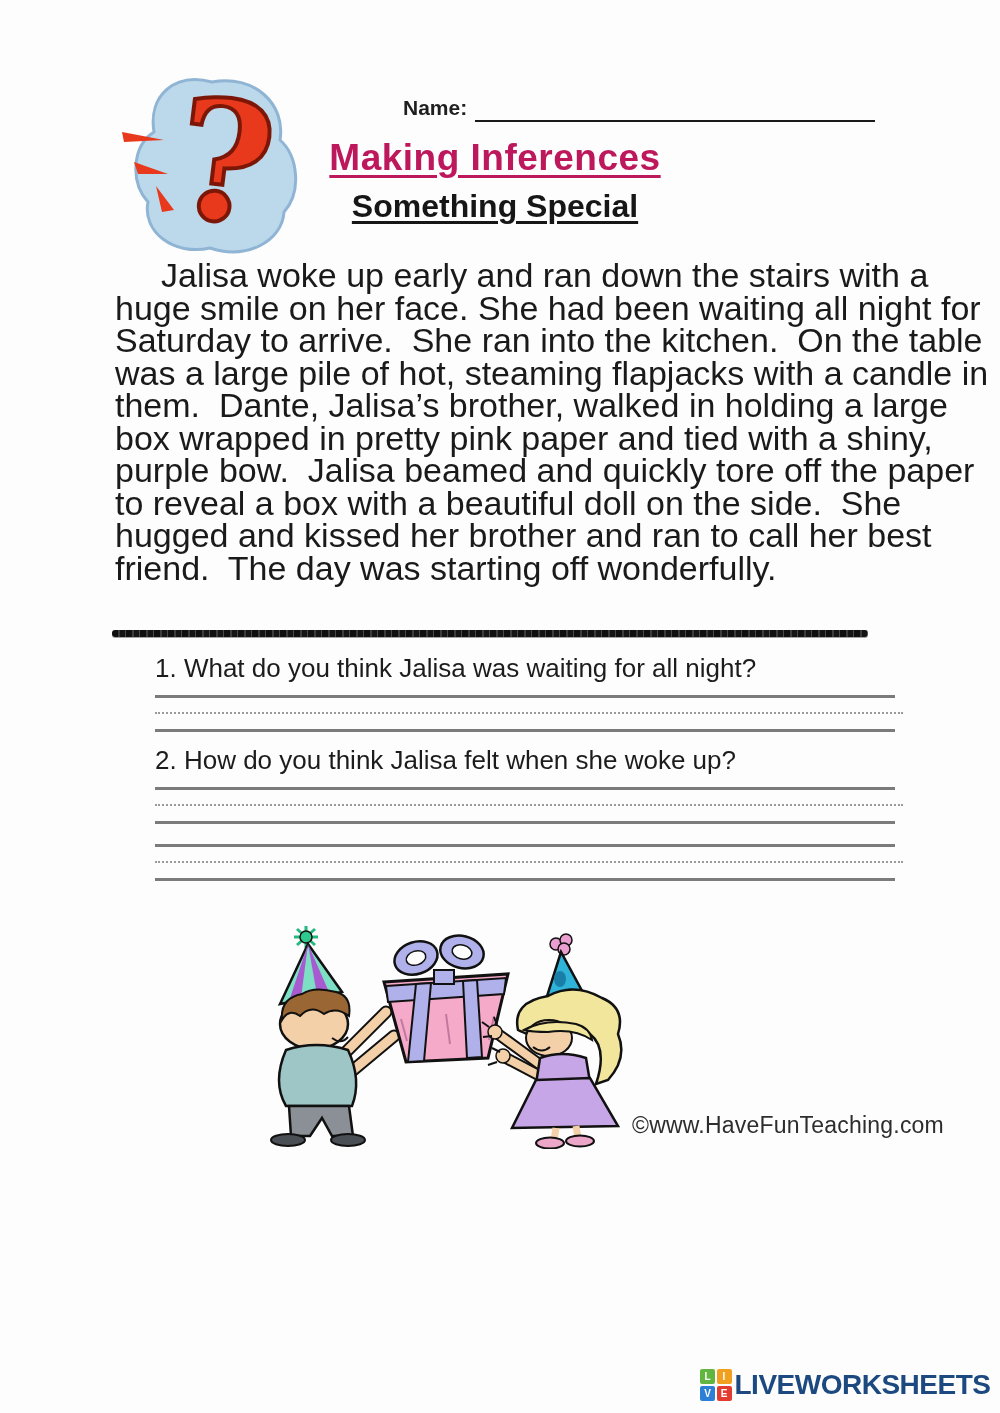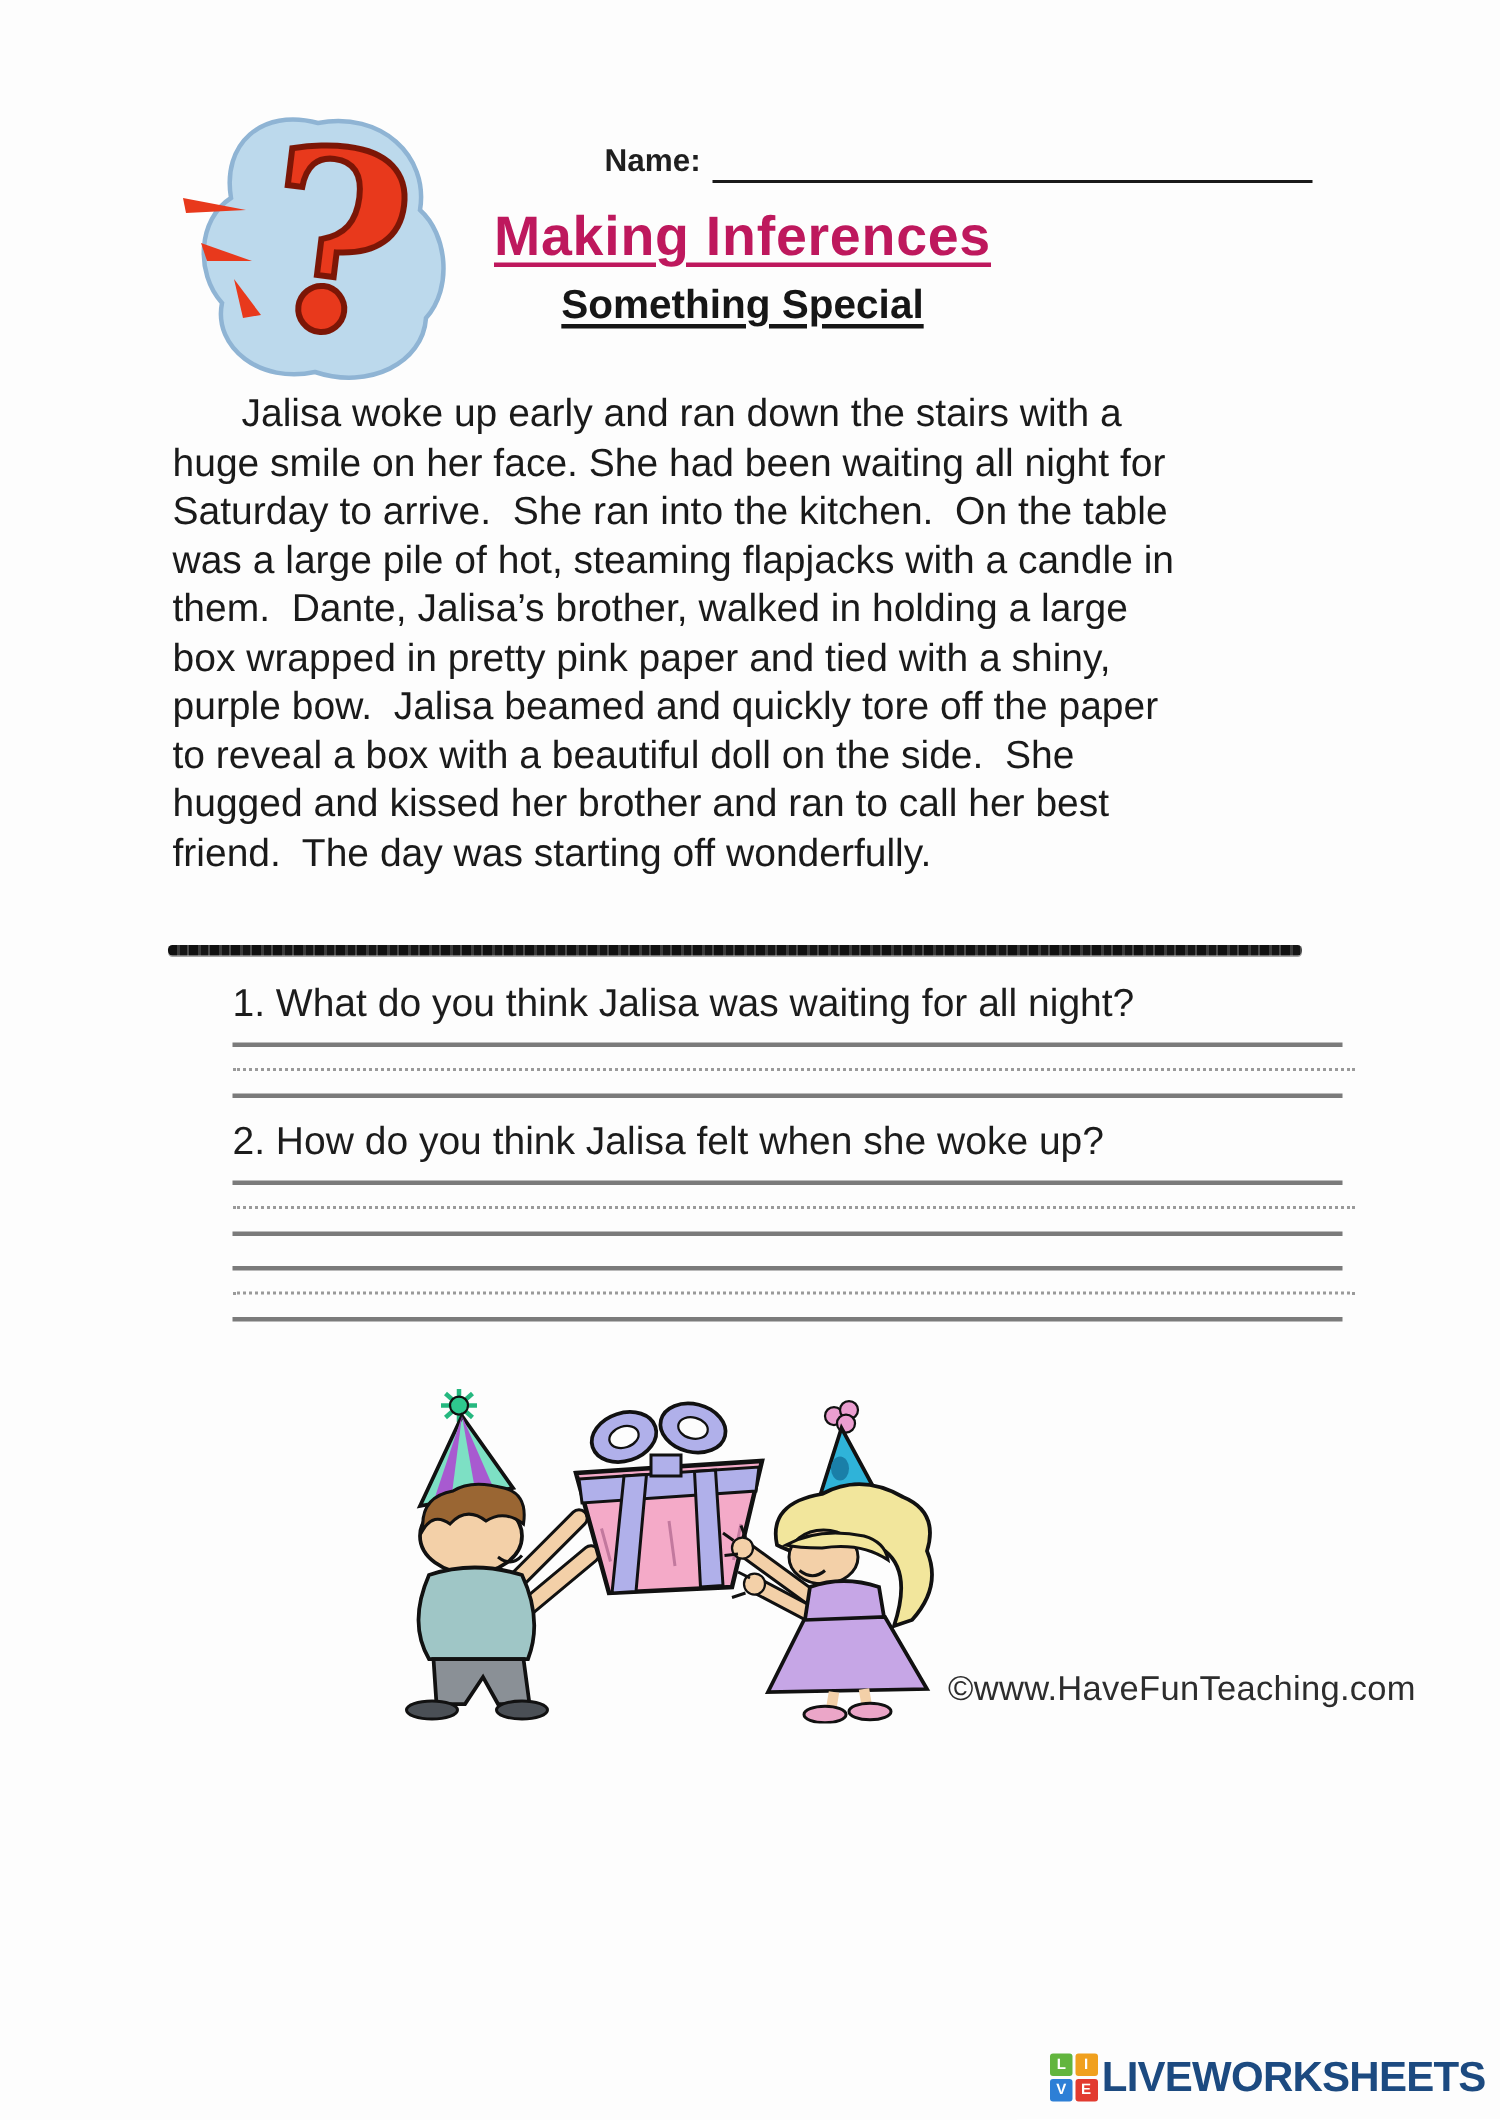--- a/index.html
+++ b/index.html
@@ -19,28 +19,28 @@
     border-bottom:2.5px solid #1a1a1a;
   }
   .title {
     position:absolute; left:115px; top:137px; width:760px;
     text-align:center; font-size:37px; font-weight:bold; color:#be185d;
     text-decoration:underline; text-decoration-thickness:3px; text-underline-offset:5px;
     letter-spacing:0.5px;
   }
   .subtitle {
     position:absolute; left:115px; top:188px; width:760px;
-    text-align:center; font-size:27px; font-weight:bold; color:#161616;
+    text-align:center; font-size:32px; font-weight:bold; color:#161616;
     text-decoration:underline; text-decoration-thickness:2.5px; text-underline-offset:4px;
   }
 
   
   .passage {
     position:absolute; left:115px; top:259px; width:780px;
-    font-size:26px; line-height:32.5px; color:#1a1a1a;
+    font-size:34px; line-height:32.5px; color:#1a1a1a;
     white-space:pre; text-indent:46px;
   }
 
   
   .divider {
     position:absolute; left:112px; top:630px; width:756px; height:7px;
     background:
       repeating-linear-gradient(90deg, #101010 0 6px, #3c3c3c 6px 8px, #151515 8px 13px, #4a4a4a 13px 14px);
     border-radius:3px;
     box-shadow:0 1px 0 rgba(0,0,0,0.35);

